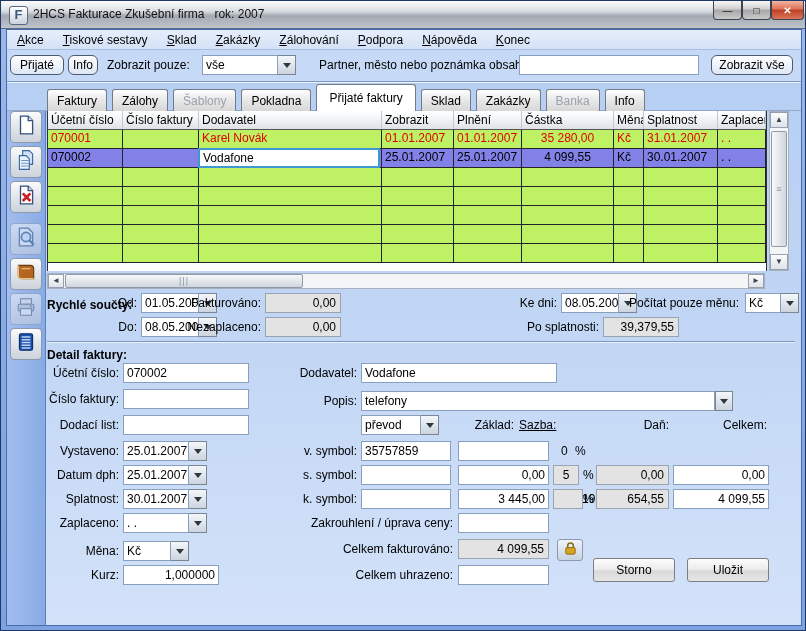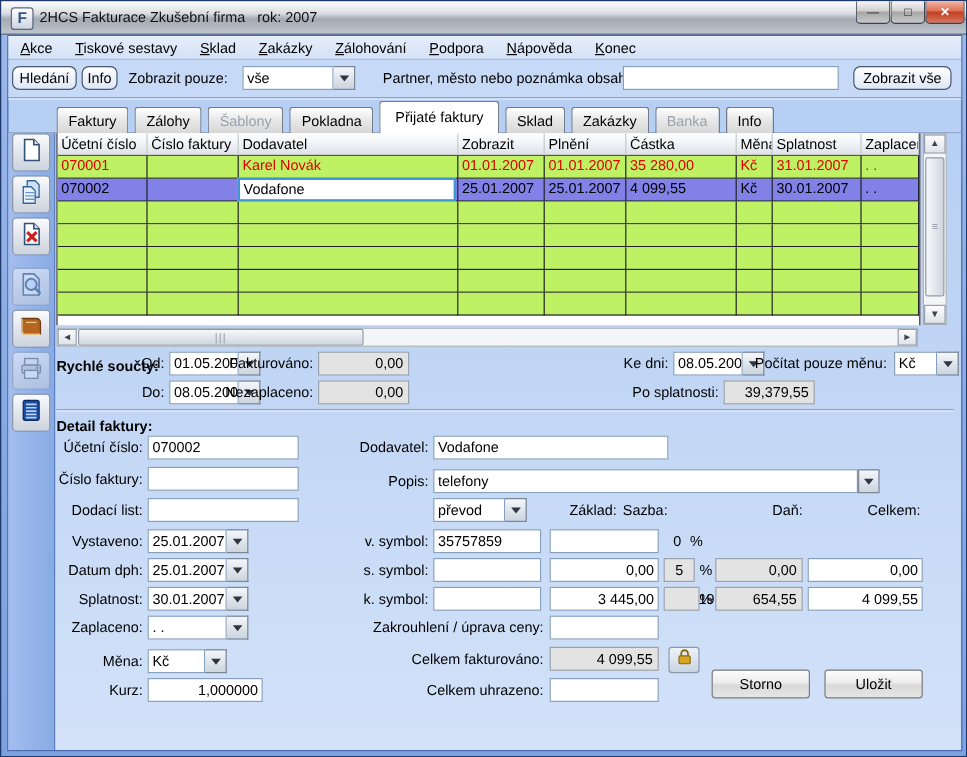--- a/index.html
+++ b/index.html
@@ -60,21 +60,21 @@
   
   #grid{position:absolute;left:46px;top:110px;width:718px;height:160px;background:#fff;
     border-left:1px solid #30303a;border-right:1px solid #30303a;box-sizing:content-box;overflow:hidden;z-index:2;}
   .ghead{display:flex;height:19px;background:linear-gradient(#ffffff,#eef1f4 55%,#dde1e6);border-bottom:1px solid #555;box-sizing:border-box;}
   .ghc{box-sizing:border-box;border-right:1px solid #c4c8cd;font-size:12px;line-height:18px;padding-left:3px;overflow:hidden;white-space:nowrap;}
   .grow{display:flex;height:19px;box-sizing:border-box;background:#bef264;position:relative;}
   .gc{box-sizing:border-box;border-right:1px solid #23232b;border-bottom:1px solid #23232b;font-size:12px;line-height:17px;
     padding:0 3px;overflow:visible;white-space:nowrap;position:relative;}
   .grow.overdue .gc{color:#e00000;}
   .grow.selected{background:#8181e8;}
-  .gc.alt-r{text-align:left;}
+  .gc.alt-r{text-align:center;}
   .editcell{position:absolute;left:-1px;top:-1px;width:100%;height:20px;box-sizing:border-box;border:2px solid #3f97d3;
     background:#fff;font:12px "Liberation Sans",sans-serif;padding:0 3px;color:#000;z-index:5;}
   
   .sb{position:absolute;background:#f3f5f7;border:1px solid #a7b0bd;box-sizing:border-box;}
   .sb-btn{position:absolute;box-sizing:border-box;border:1px solid #96a0b0;
     background:linear-gradient(#fcfcfc,#dfe3e8);color:#39424e;font-size:8px;line-height:8px;
     display:flex;align-items:center;justify-content:center;}
   .sb-thumb{position:absolute;box-sizing:border-box;border:1px solid #8f99a8;border-radius:2px;
     background:linear-gradient(90deg,#f7f9fb,#cfd6de);color:#8a94a2;font-size:9px;
     display:flex;align-items:center;justify-content:center;}
@@ -114,21 +114,21 @@
       <span class="mi"><u>S</u>klad</span>
       <span class="mi"><u>Z</u>akázky</span>
       <span class="mi"><u>Z</u>álohování</span>
       <span class="mi"><u>P</u>odpora</span>
       <span class="mi"><u>N</u>ápověda</span>
       <span class="mi"><u>K</u>onec</span>
     </div>
 
   <div id="toolbar-bg"></div>
   <div class="btn btn-round" style="left:9px;top:54px;width:54px;height:20px;">
-      <span>Hledání</span>
+      <span>Přijaté</span>
     </div>
   <div class="btn btn-round" style="left:67px;top:54px;width:30px;height:20px;">
       <span>Info</span>
     </div>
   <div class="lbl lbl-l" style="left:106px;top:54px;">Zobrazit pouze:</div>
   <div class="dc" style="left:173px;top:54px;width:122px;padding-left:28px;">
     <span class="dcf">vše</span>
     <span class="dbtn">
         <span class="tri"></span>
       </span>
@@ -437,21 +437,21 @@
       </span>
   </div>
   <div class="dc" style="left:360px;top:414px;width:78px;">
     <span class="dcf">převod</span>
     <span class="dbtn">
         <span class="tri"></span>
       </span>
   </div>
 
   <div class="lbl" style="left:433px;top:414px;width:80px;">Základ:</div>
-  <div class="lbl lbl-l" style="left:518px;top:414px;">Sazba:</div>
+  <div class="lbl lbl-l" style="left:518px;top:414px;text-decoration:underline;">Sazba:</div>
   <div class="lbl" style="left:588px;top:414px;width:80px;">Daň:</div>
   <div class="lbl" style="left:686px;top:414px;width:80px;">Celkem:</div>
 
   <div class="lbl" style="left:206px;top:440px;width:150px;">v. symbol:</div>
   <input class="tin" style="left: 360px; top: 440px; width: 90px;" value="35757859">
   <div class="lbl" style="left:206px;top:464px;width:150px;">s. symbol:</div>
   <input class="tin" style="left: 360px; top: 464px; width: 90px;" value="">
   <div class="lbl" style="left:206px;top:488px;width:150px;">k. symbol:</div>
   <input class="tin" style="left: 360px; top: 488px; width: 90px;" value="">
 

